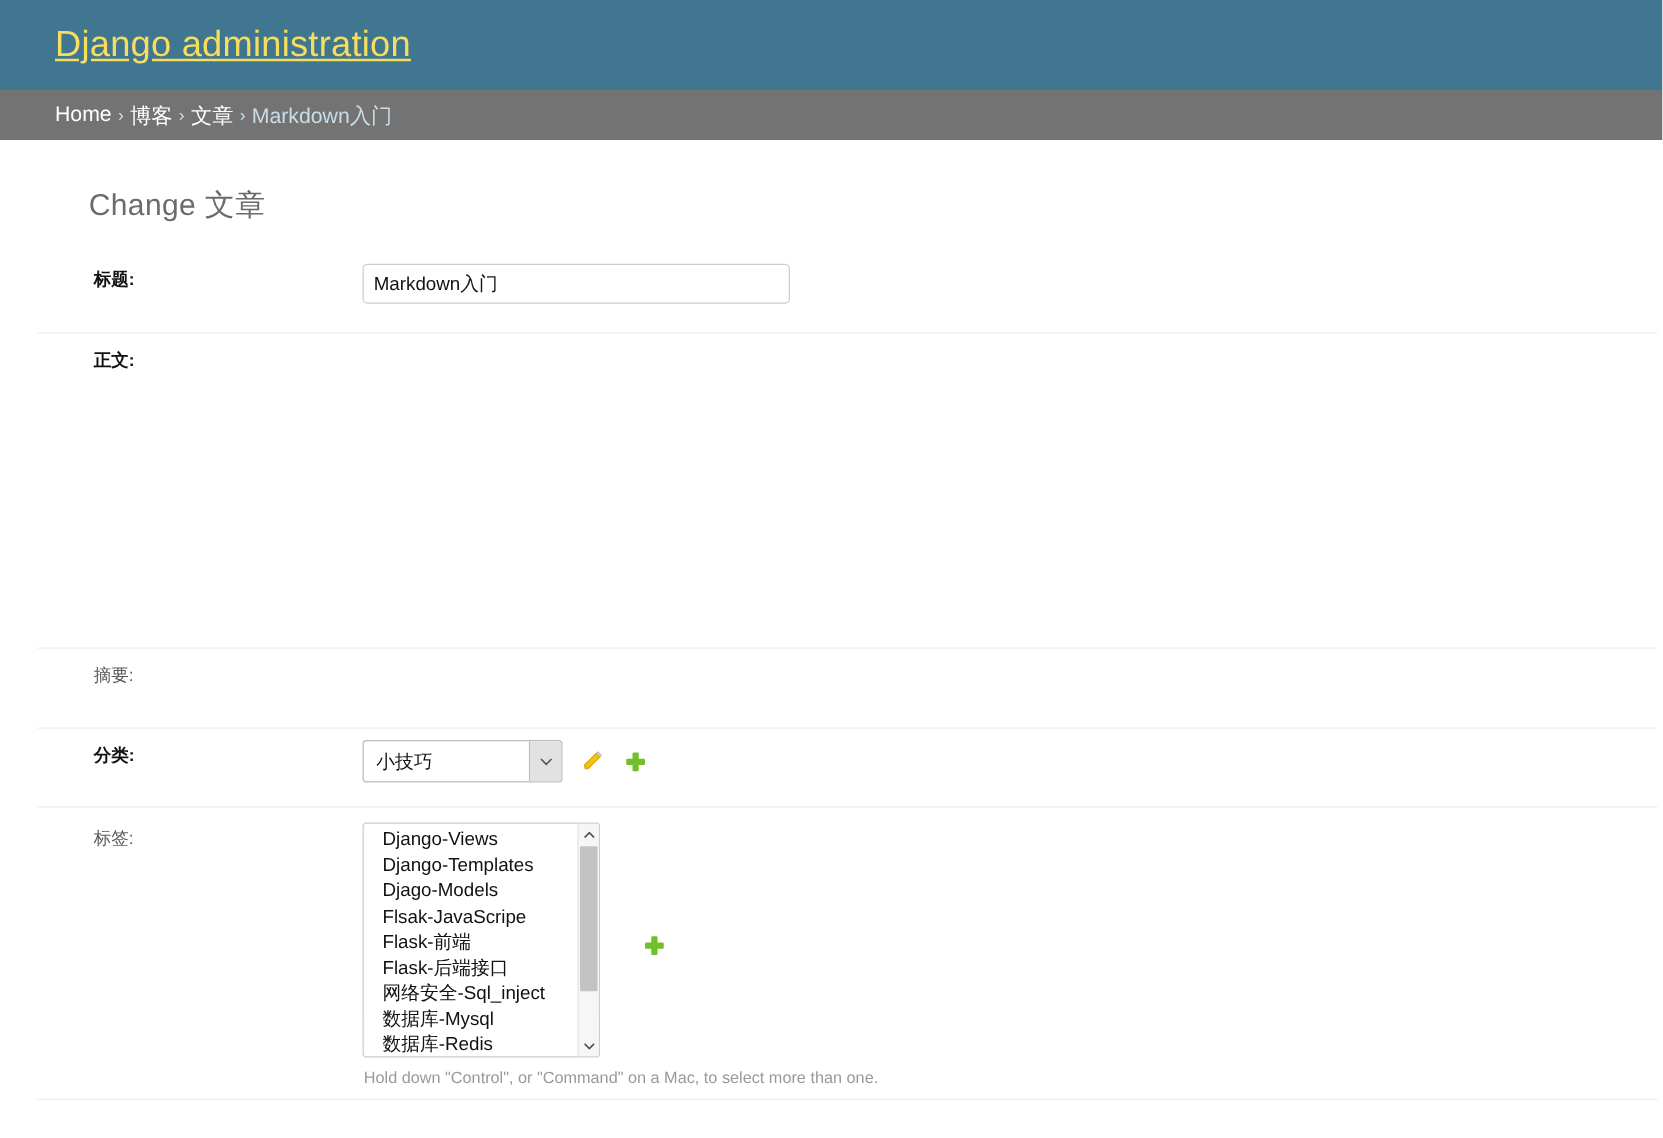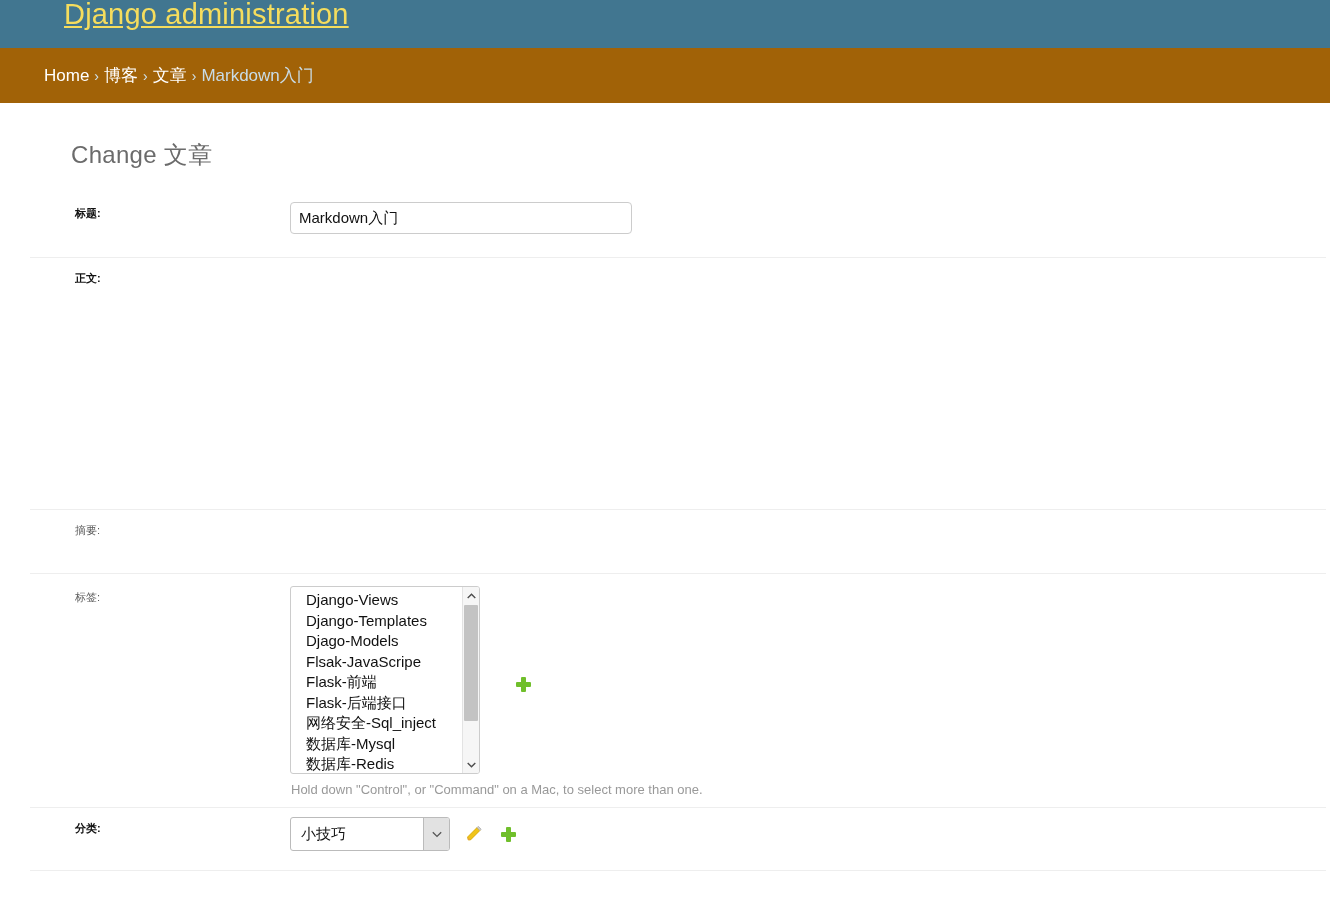--- a/index.html
+++ b/index.html
@@ -12,37 +12,38 @@
     background: #ffffff;
     font-family: "Liberation Sans", sans-serif;
     font-size: 14px;
     color: #333;
     overflow: hidden;
   }
 
   
   #branding-header {
     background: #417690;
-    height: 48px;
-    display: flex;
-    padding-left: 64px;
+    height: 72px;
+    display: flex;
+    align-items: center;
+    padding-left: 44px;
     box-sizing: border-box;
   }
   #site-name {
     color: #f5dd5d;
     font-size: 29px;
     font-weight: 300;
     letter-spacing: 0.2px;
     line-height: 1;
   }
 
   
   #breadcrumbs {
-    background: #a16207;
-    height: 55px;
+    background: #737373;
+    height: 40px;
     display: flex;
     align-items: center;
     padding-left: 44px;
     box-sizing: border-box;
     font-size: 17px;
     color: #ffffff;
   }
   #breadcrumbs .crumb-link {
     color: #ffffff;
     text-decoration: none;
@@ -81,21 +82,21 @@
     padding: 0 0 0 45px;
     box-sizing: border-box;
   }
   .form-row.no-border { border-bottom: none; }
 
   .row-label {
     width: 215px;
     flex: 0 0 215px;
     box-sizing: border-box;
     padding-top: 13px;
-    font-size: 11px;
+    font-size: 14px;
     color: #111;
   }
   .row-label.required {
     font-weight: bold;
     color: #111;
   }
   .row-label.optional {
     font-weight: normal;
     color: #5a5a5a;
   }
@@ -320,20 +321,48 @@
         <input id="title-input" class="text-input" type="text" value="Markdown入门" style="">
       </div>
     </div>
 
     <div class="form-row" style="height:252px;">
       <div class="row-label required">正文:</div>
     </div>
 
     <div class="form-row" style="height:64px;flex-direction:column;">
       <div class="row-label optional">摘要:</div>
+    </div>
+
+    <div class="form-row" style="height:63px;">
+      <div class="row-label required">分类:</div>
+      <div class="row-field">
+        <div class="select-row-inner">
+          <div class="custom-select">
+            <span class="sel-value">小技巧</span>
+            <span class="sel-button">
+              <svg width="10" height="7" viewBox="0 0 10 7">
+                <path d="M0.8 1.2 L5 5.4 L9.2 1.2" fill="none" stroke="#555" stroke-width="1.3"></path>
+              </svg>
+            </span>
+          </div>
+          <span class="icon-btn">
+            <svg width="18" height="18" viewBox="0 0 18 18">
+              <g transform="rotate(0 9 9)">
+                <path d="M3.2 14.9 L2.6 12.0 L12.0 2.6 L14.9 5.5 L5.5 14.9 Z" fill="#f0c419" stroke="#d9a800" stroke-width="0.9"></path>
+                <path d="M12.0 2.6 L13.3 1.3 L16.2 4.2 L14.9 5.5 Z" fill="#cfcfcf" stroke="#a9a9a9" stroke-width="0.7"></path>
+                <path d="M2.6 12.0 L3.2 14.9 L5.5 14.9 Z" fill="#e8a33d"></path>
+              </g>
+            </svg>
+          </span>
+          <span class="icon-btn">
+            <span class="plus-icon"></span>
+          </span>
+        </div>
+      </div>
     </div>
 
     <div class="form-row" style="height:234px;">
       <div class="row-label optional" style="padding-top:16px;">标签:</div>
       <div class="row-field" style="padding-top:12px;">
         <div class="tag-field-inner">
           <div class="multiselect-wrap">
             <ul class="multiselect-list" id="tags-list">
                 <li>Django-Views</li>
                 <li>Django-Templates</li>
@@ -360,44 +389,16 @@
             </div>
           </div>
           <span class="icon-btn tag-plus">
             <span class="plus-icon"></span>
           </span>
         </div>
         <div class="help-text">Hold down "Control", or "Command" on a Mac, to select more than one.</div>
       </div>
     </div>
 
-    <div class="form-row" style="height:63px;">
-      <div class="row-label required">分类:</div>
-      <div class="row-field">
-        <div class="select-row-inner">
-          <div class="custom-select">
-            <span class="sel-value">小技巧</span>
-            <span class="sel-button">
-              <svg width="10" height="7" viewBox="0 0 10 7">
-                <path d="M0.8 1.2 L5 5.4 L9.2 1.2" fill="none" stroke="#555" stroke-width="1.3"></path>
-              </svg>
-            </span>
-          </div>
-          <span class="icon-btn">
-            <svg width="18" height="18" viewBox="0 0 18 18">
-              <g transform="rotate(0 9 9)">
-                <path d="M3.2 14.9 L2.6 12.0 L12.0 2.6 L14.9 5.5 L5.5 14.9 Z" fill="#f0c419" stroke="#d9a800" stroke-width="0.9"></path>
-                <path d="M12.0 2.6 L13.3 1.3 L16.2 4.2 L14.9 5.5 Z" fill="#cfcfcf" stroke="#a9a9a9" stroke-width="0.7"></path>
-                <path d="M2.6 12.0 L3.2 14.9 L5.5 14.9 Z" fill="#e8a33d"></path>
-              </g>
-            </svg>
-          </span>
-          <span class="icon-btn">
-            <span class="plus-icon"></span>
-          </span>
-        </div>
-      </div>
-    </div>
-
     <div class="form-row no-border" style="height:30px;"></div>
 
   </form>
 </div>
 
 </body></html>

